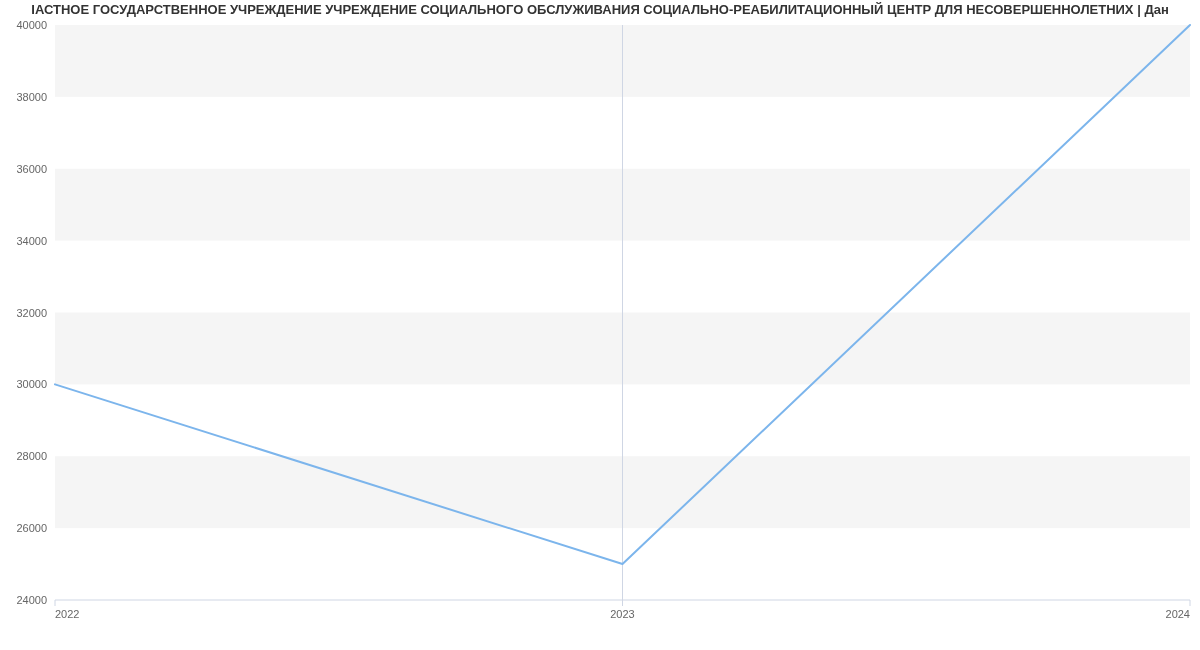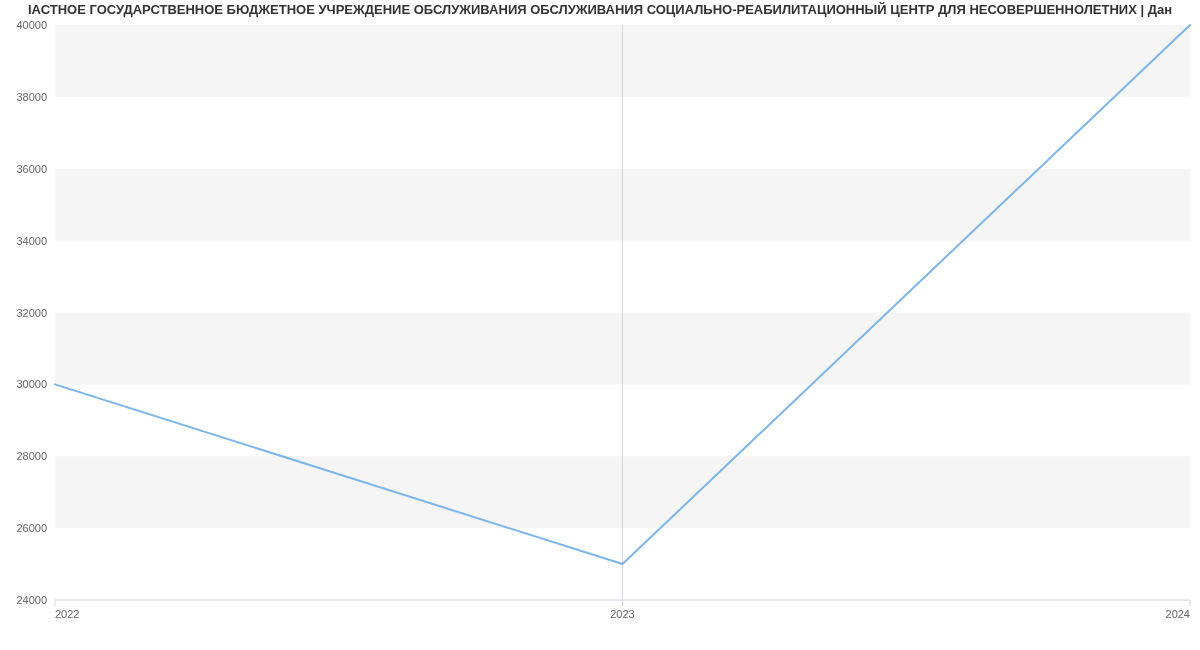--- a/index.html
+++ b/index.html
@@ -31,21 +31,21 @@
   svg { display: block; }
   .grid-band { fill: #f5f5f5; }
   .axis-line { stroke: #cfd6e4; stroke-width: 1; }
   .tick-label { font-size: 11px; fill: #666666; font-family: "Segoe UI", Arial, sans-serif; }
   .series-line { stroke: #7cb5ec; stroke-width: 2; fill: none; stroke-linejoin: round; stroke-linecap: round; }
 </style>
 </head>
 <body>
 
 <div class="chart-wrap">
-  <div class="title">ІАСТНОЕ ГОСУДАРСТВЕННОЕ БЮДЖЕТНОЕ УЧРЕЖДЕНИЕ ОБСЛУЖИВАНИЯ ОБСЛУЖИВАНИЯ СОЦИАЛЬНО-РЕАБИЛИТАЦИОННЫЙ ЦЕНТР ДЛЯ НЕСОВЕРШЕННОЛЕТНИХ | Дан</div>
+  <div class="title">ІАСТНОЕ ГОСУДАРСТВЕННОЕ УЧРЕЖДЕНИЕ УЧРЕЖДЕНИЕ СОЦИАЛЬНОГО ОБСЛУЖИВАНИЯ СОЦИАЛЬНО-РЕАБИЛИТАЦИОННЫЙ ЦЕНТР ДЛЯ НЕСОВЕРШЕННОЛЕТНИХ | Дан</div>
   <svg id="chart-svg" width="1200" height="650" viewBox="0 0 1200 650">
       <rect x="55" y="456.25" width="1135" height="71.875" class="grid-band"></rect>
       <rect x="55" y="312.5" width="1135" height="71.875" class="grid-band"></rect>
       <rect x="55" y="168.75" width="1135" height="71.875" class="grid-band"></rect>
       <rect x="55" y="25" width="1135" height="71.875" class="grid-band"></rect>
       <line x1="622.5" y1="25" x2="622.5" y2="600" class="axis-line"></line>
       <line x1="55" y1="600" x2="1190" y2="600" class="axis-line"></line>
       <line x1="55" y1="600" x2="55" y2="606" class="axis-line"></line>
       <line x1="622.5" y1="600" x2="622.5" y2="606" class="axis-line"></line>
       <line x1="1190" y1="600" x2="1190" y2="606" class="axis-line"></line>

